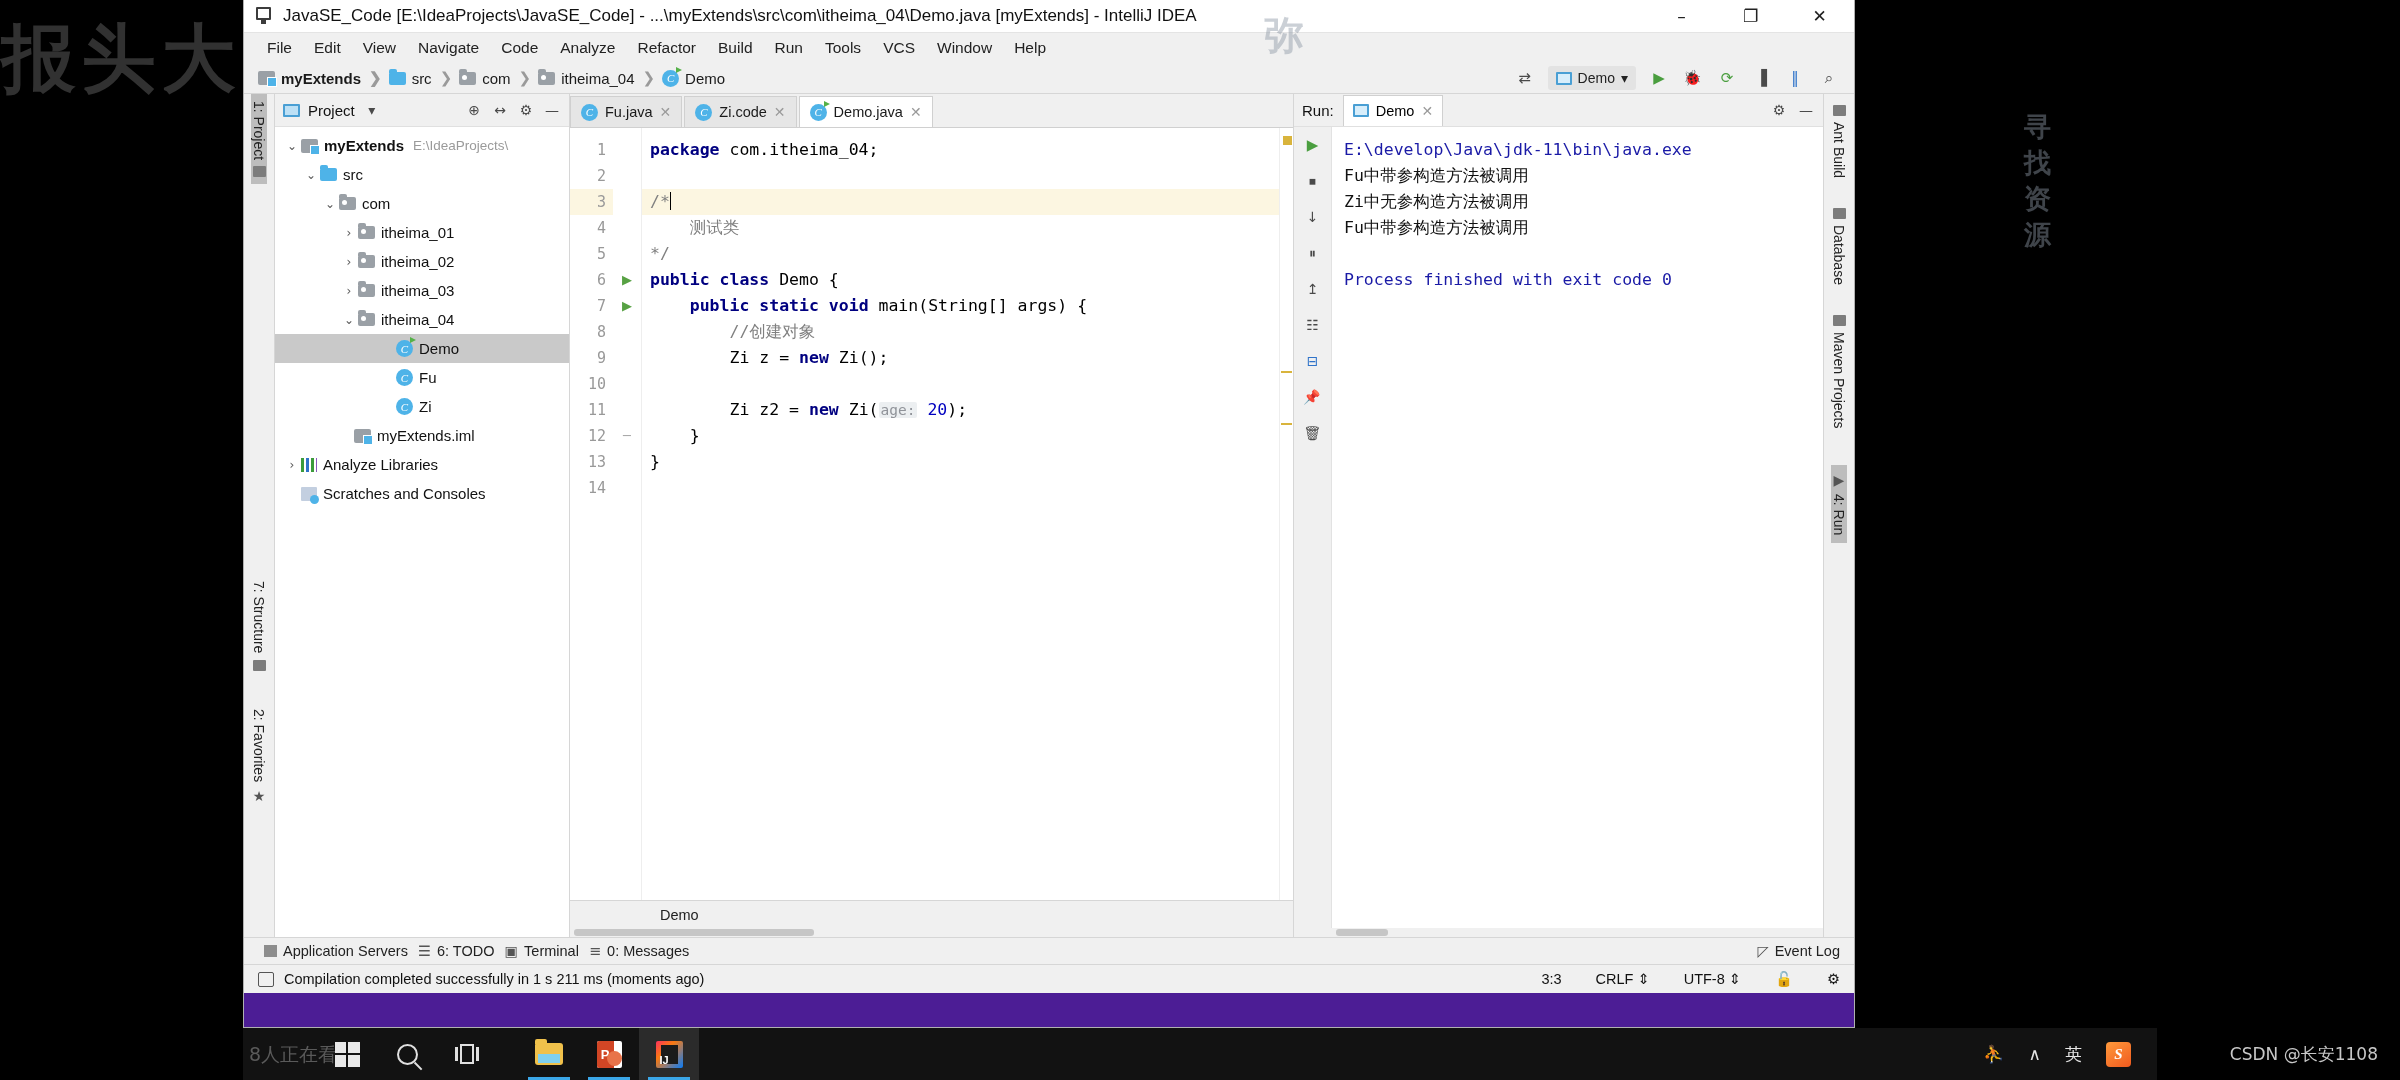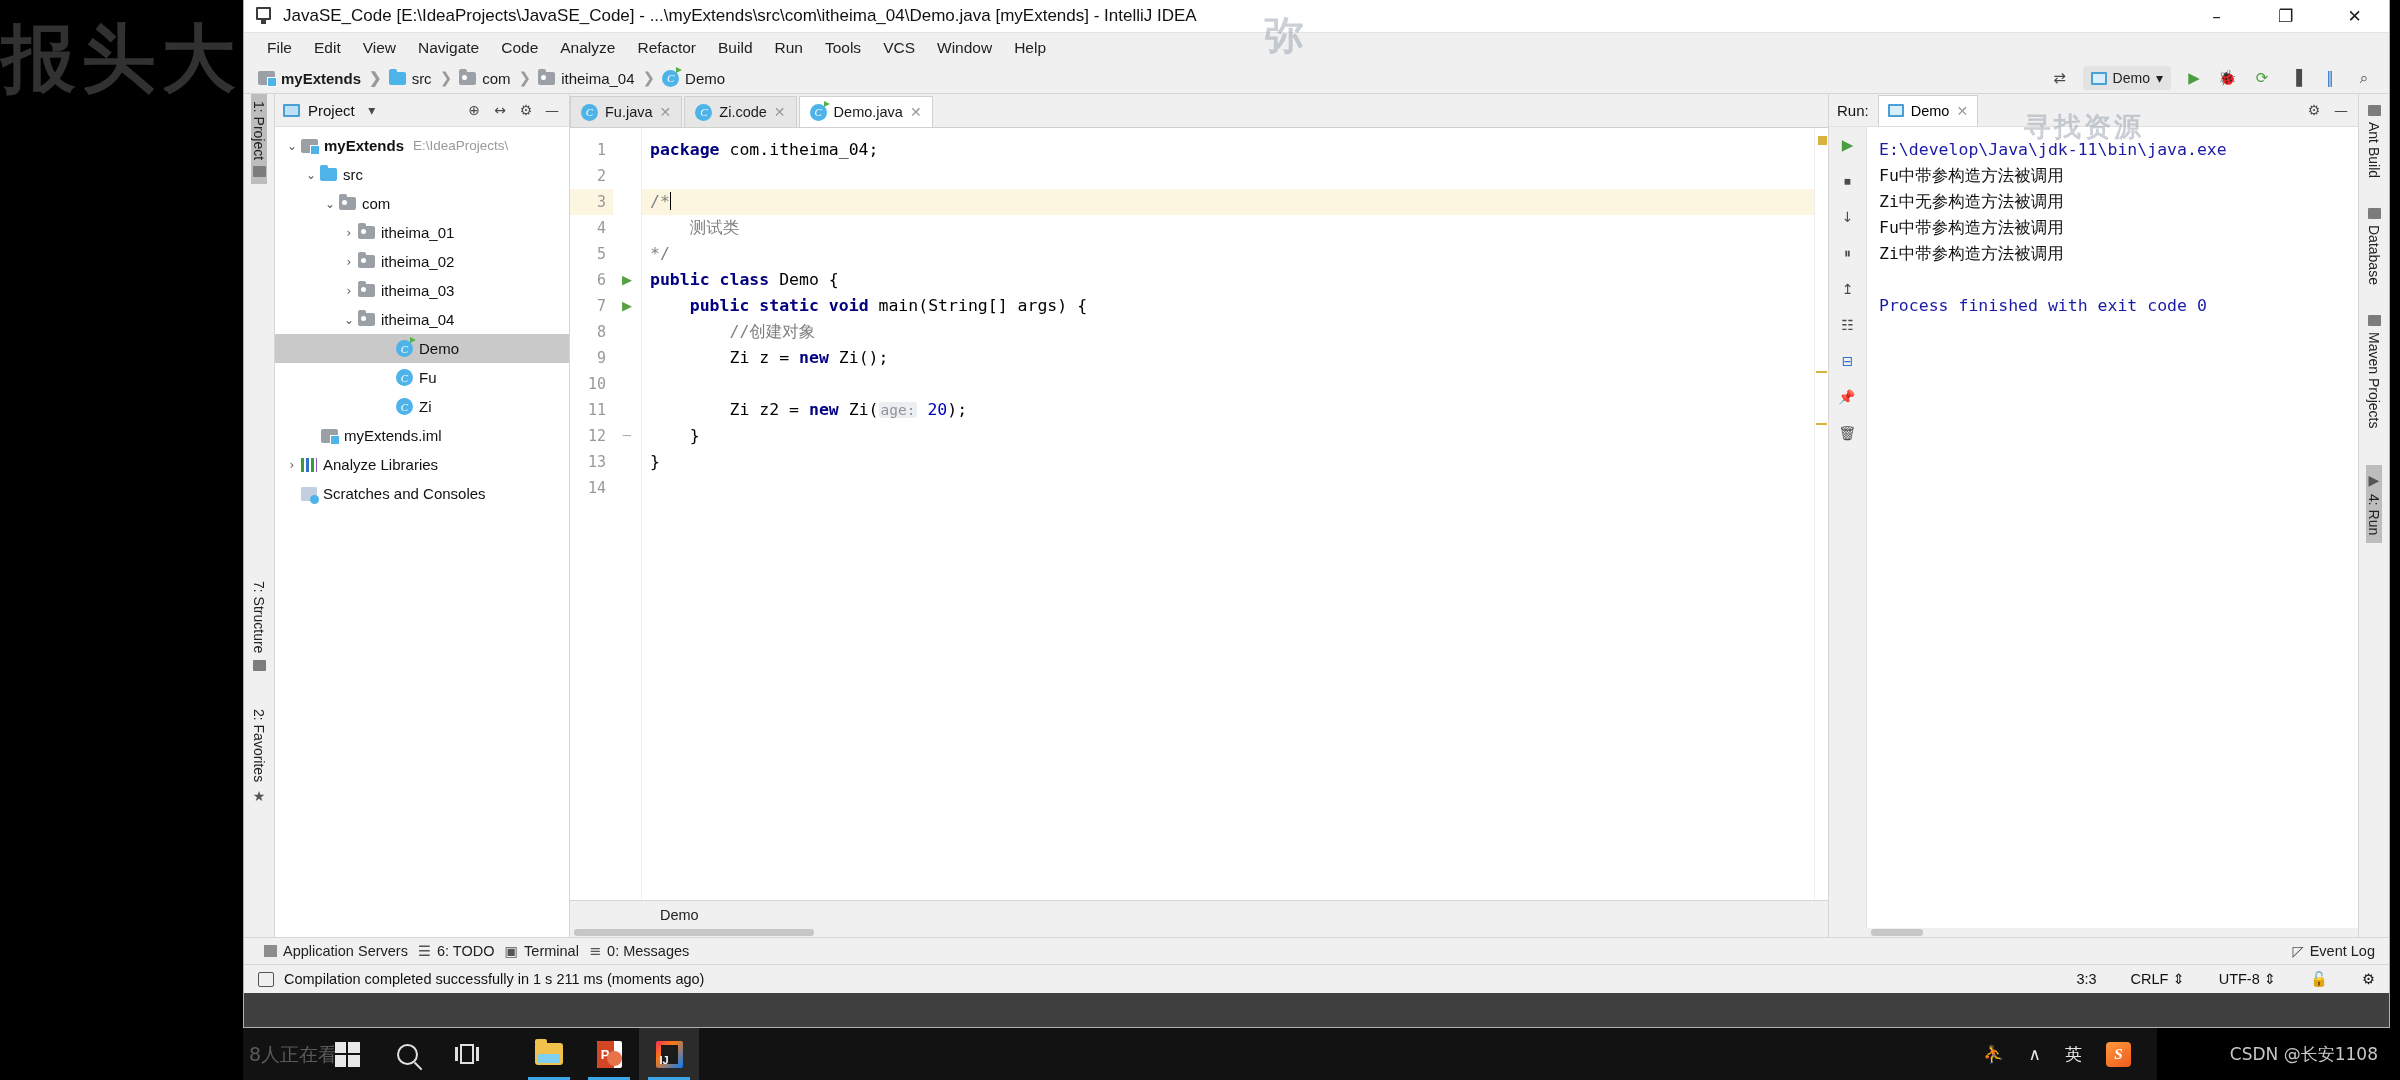--- a/index.html
+++ b/index.html
@@ -10,21 +10,21 @@
   #screen { position:relative; width:2400px; height:1080px; background:#000; }
 
   
   #left-gutter { position:absolute; left:0; top:0; width:243px; height:1080px; background:#000; }
   #gutter-glyph { position:absolute; left:0; top:10px; width:243px; text-align:center;
       font-size:74px; color:#3a3a3a; font-family:"DejaVu Sans", sans-serif; letter-spacing:6px;
       font-weight:bold; opacity:.85; }
   #right-gutter { position:absolute; left:2157px; top:0; width:243px; height:1080px; background:#000; }
 
   
-  #ide { position:absolute; left:243px; top:0; width:2147px; height:1028px; background:#404040;
+  #ide { position:absolute; left:243px; top:0; width:1612px; height:1028px; background:#4c1d95;
          border:1px solid #b0b0b0; border-top:none; }
 
   
   #titlebar { height:33px; background:#ffffff; display:flex; align-items:center;
               border-bottom:1px solid #e4e4e4; }
   #title-icon { width:20px; height:20px; margin-left:10px; margin-right:9px; position:relative; }
   #title-icon .box { position:absolute; left:2px; top:1px; width:15px; height:13px;
         border:2px solid #3c3c3c; border-radius:1px; }
   #title-icon .stem { position:absolute; left:7px; top:13px; width:5px; height:5px; background:#3c3c3c; }
   #title-text { font-size:17px; color:#111; white-space:nowrap; font-family:"Liberation Sans", sans-serif; }
@@ -391,21 +391,21 @@
             <div class="trow" style="padding-left: 103px;">
               <span class="arrow blank">›</span>
               <span class="cls">C</span>
               <span class="tlabel" style="">Fu</span>
             </div>
             <div class="trow" style="padding-left: 103px;">
               <span class="arrow blank">›</span>
               <span class="cls">C</span>
               <span class="tlabel" style="">Zi</span>
             </div>
-            <div class="trow" style="padding-left: 28px;">
+            <div class="trow" style="padding-left: 61px;">
               <span class="arrow blank">›</span>
               <span class="modicon"></span>
               <span class="tlabel" style="">myExtends.iml</span>
             </div>
             <div class="trow" style="padding-left: 8px;">
               <span class="arrow">›</span>
               <span class="lib-ic"></span>
               <span class="tlabel" style="">Analyze Libraries</span>
             </div>
             <div class="trow" style="padding-left: 8px;">
@@ -521,21 +521,20 @@
             <span class="ra">☷</span>
             <span class="ra blue">⊟</span>
             <span class="ra">📌</span>
             <span class="ra">🗑</span>
           </div>
           <div id="console">
               <div class="c-blue">E:\develop\Java\jdk-11\bin\java.exe</div>
               <div class="c-black">Fu中带参构造方法被调用</div>
               <div class="c-black">Zi中无参构造方法被调用</div>
               <div class="c-black">Fu中带参构造方法被调用</div>
-              <div class="c-black">Zi中带参构造方法被调用</div>
               <div class="c-black">&nbsp;</div>
               <div class="c-blue">Process finished with exit code 0</div>
             </div>
         </div>
         <div id="run-hscroll">
           <div class="thumb"></div>
         </div>
       </div>
 
       <div class="vstrip right">

